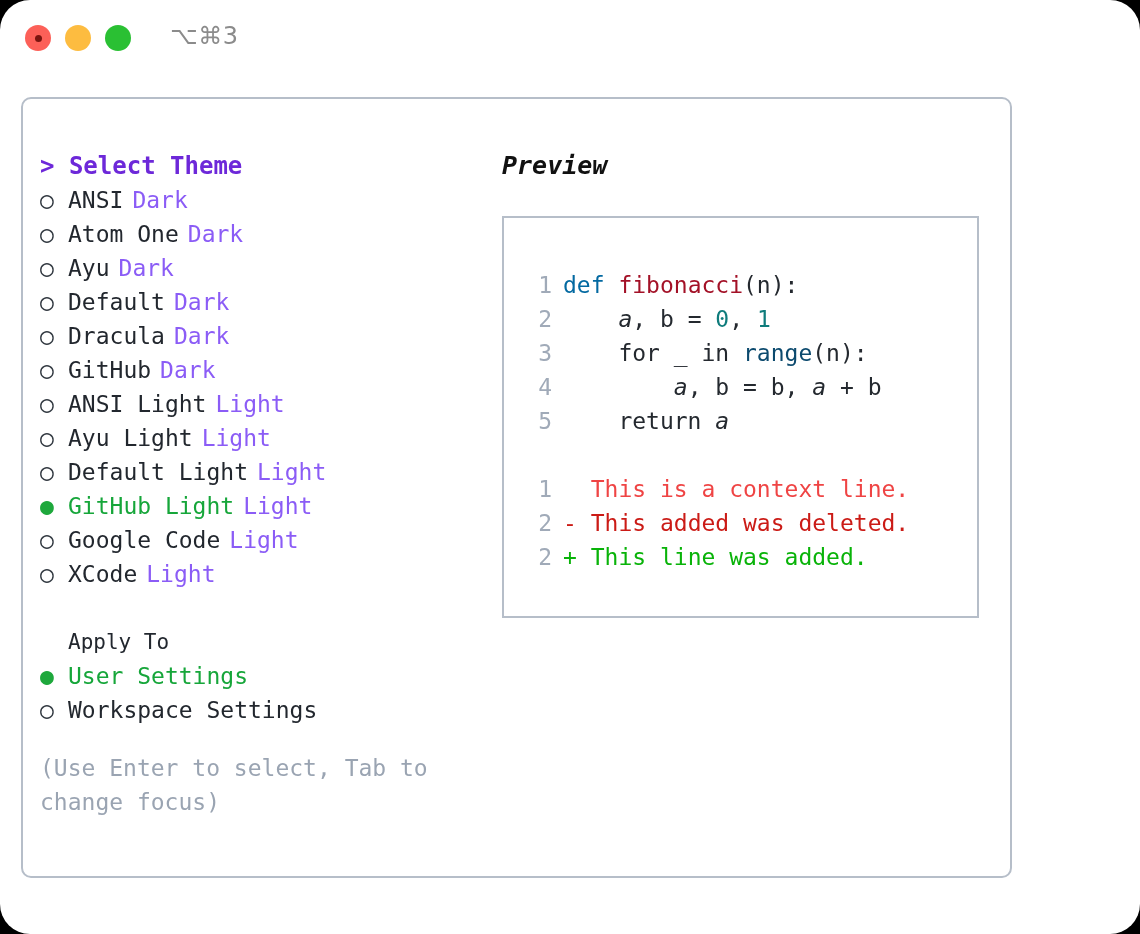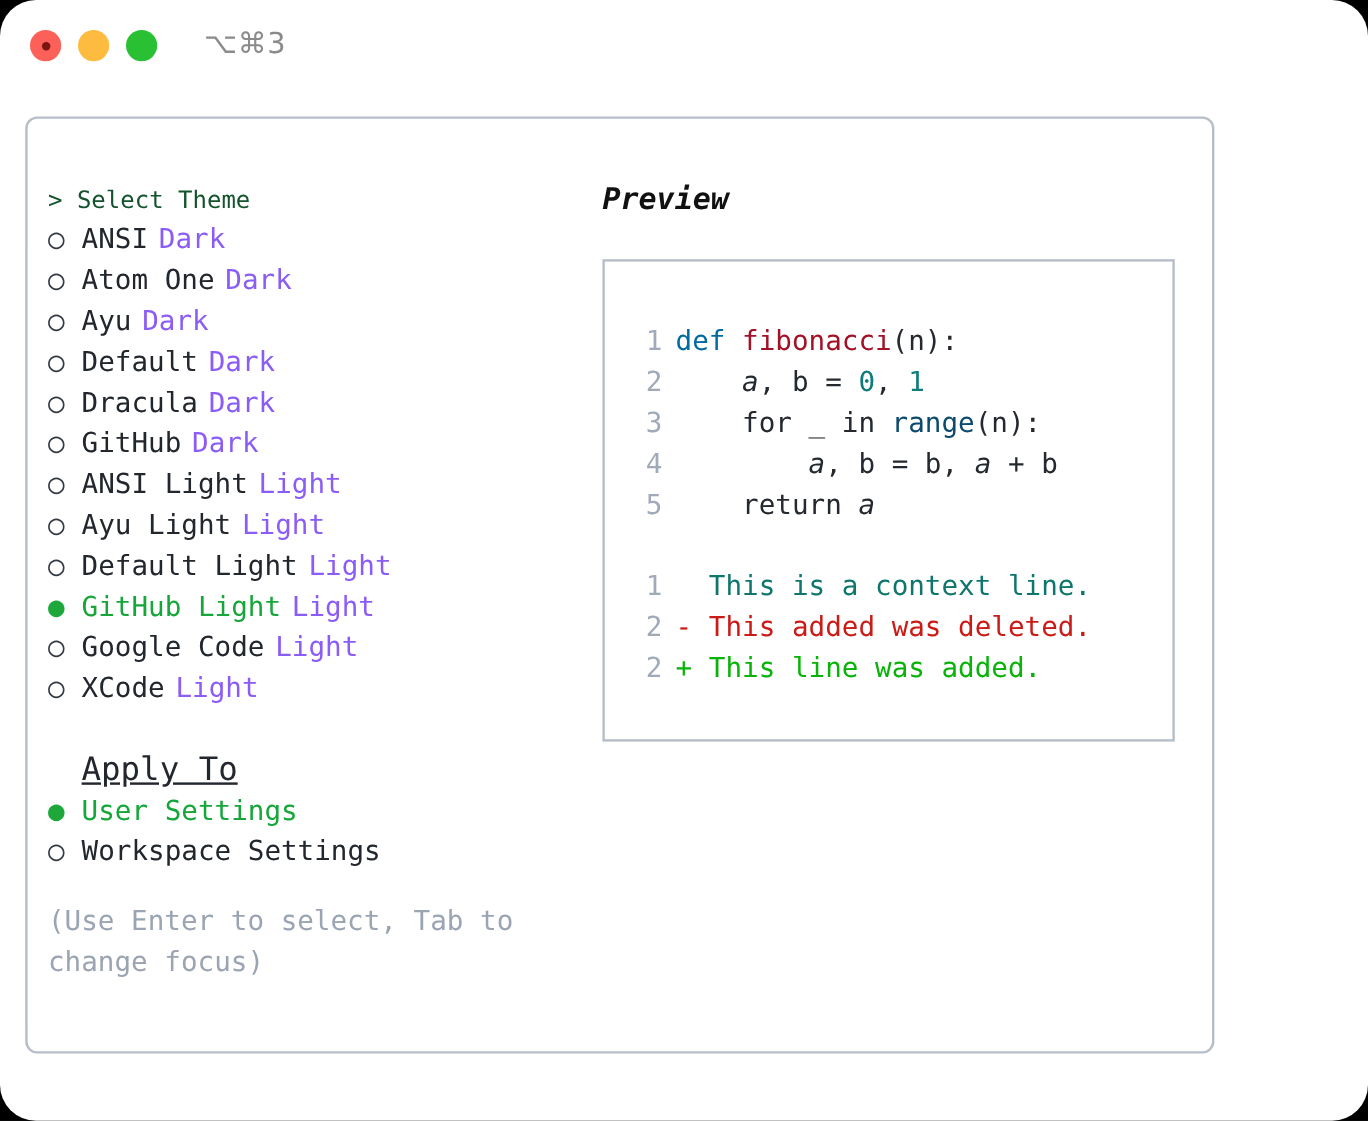--- a/index.html
+++ b/index.html
@@ -87,23 +87,23 @@
   }
 
   
   .left-col {
     position: absolute;
     left: 17px;
     top: 50px;
     width: 450px;
   }
   .section-title {
-    font-size: 20px;
-    font-weight: normal;
-    color: #14532d;
+    font-size: 24px;
+    font-weight: bold;
+    color: #6d28d9;
     line-height: 34px;
     white-space: pre;
     font-family: "DejaVu Sans Mono", monospace;
   }
   .theme-list, .apply-list {
     margin: 0;
     padding: 0;
     list-style: none;
   }
   .opt-row {
@@ -123,27 +123,26 @@
   }
   .marker-off { color: #333a42; }
   .marker-on  { color: #1ea83c; }
   .opt-label { color: #22272e; }
   .opt-label.sel { color: #16a63a; }
   .opt-kind {
     color: #8b5cf6;
     padding-left: 9px;
   }
   .apply-header {
-    font-size: 27px;
+    font-size: 21px;
     color: #22272e;
     line-height: 34px;
     padding-left: 28px;
     white-space: pre;
     font-family: "DejaVu Sans Mono", monospace;
-    text-decoration: underline;
   }
   .spacer-lg { height: 34px; }
   .hint {
     margin-top: 24px;
     font-size: 23px;
     line-height: 34px;
     color: #9aa4b2;
     width: 400px;
     font-family: "DejaVu Sans Mono", monospace;
   }
@@ -185,21 +184,21 @@
     text-align: right;
     color: #a0aab8;
     padding-right: 11px;
   }
   .code-text { color: #24292f; }
   .tok-kw    { color: #0369a1; }
   .tok-fn    { color: #a31127; }
   .tok-num   { color: #0f7c7c; }
   .tok-call  { color: #0c4a6e; }
   .tok-var   { font-style: italic; color: #24292f; }
-  .diff-ctx  { color: #0f766e; }
+  .diff-ctx  { color: #ef4444; }
   .diff-del  { color: #cb1b16; }
   .diff-add  { color: #09b309; }
   .blank-line { height: 34px; }
 </style>
 </head>
 <body>
 
 <div class="window">
 
   <div class="titlebar">

